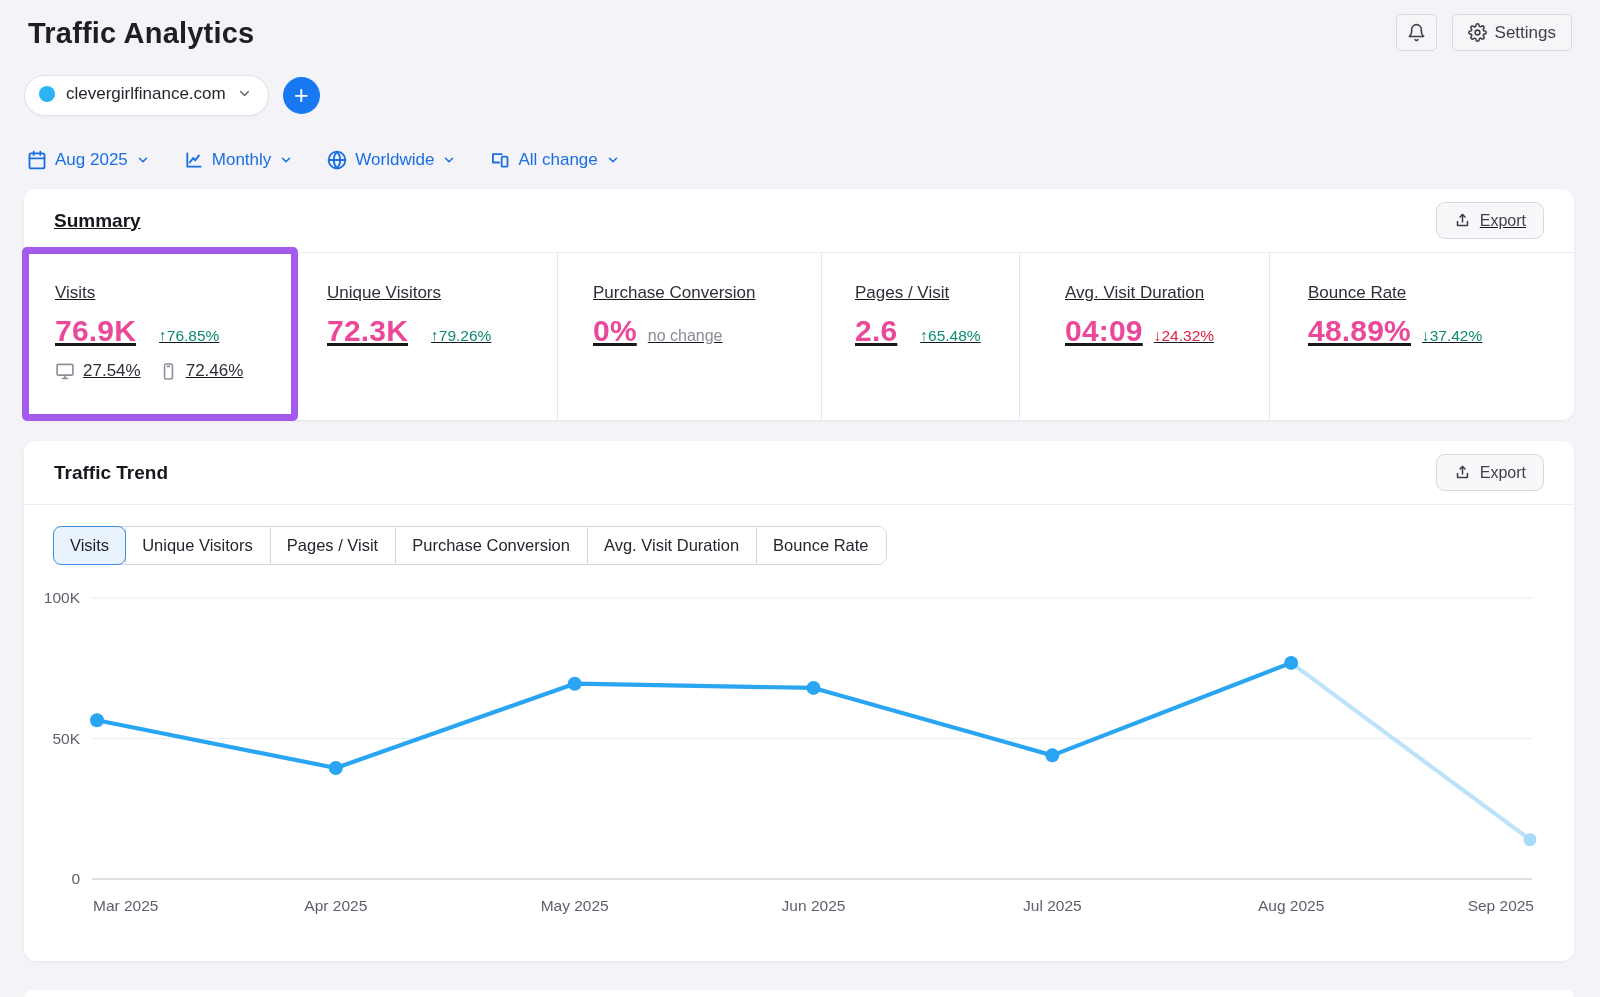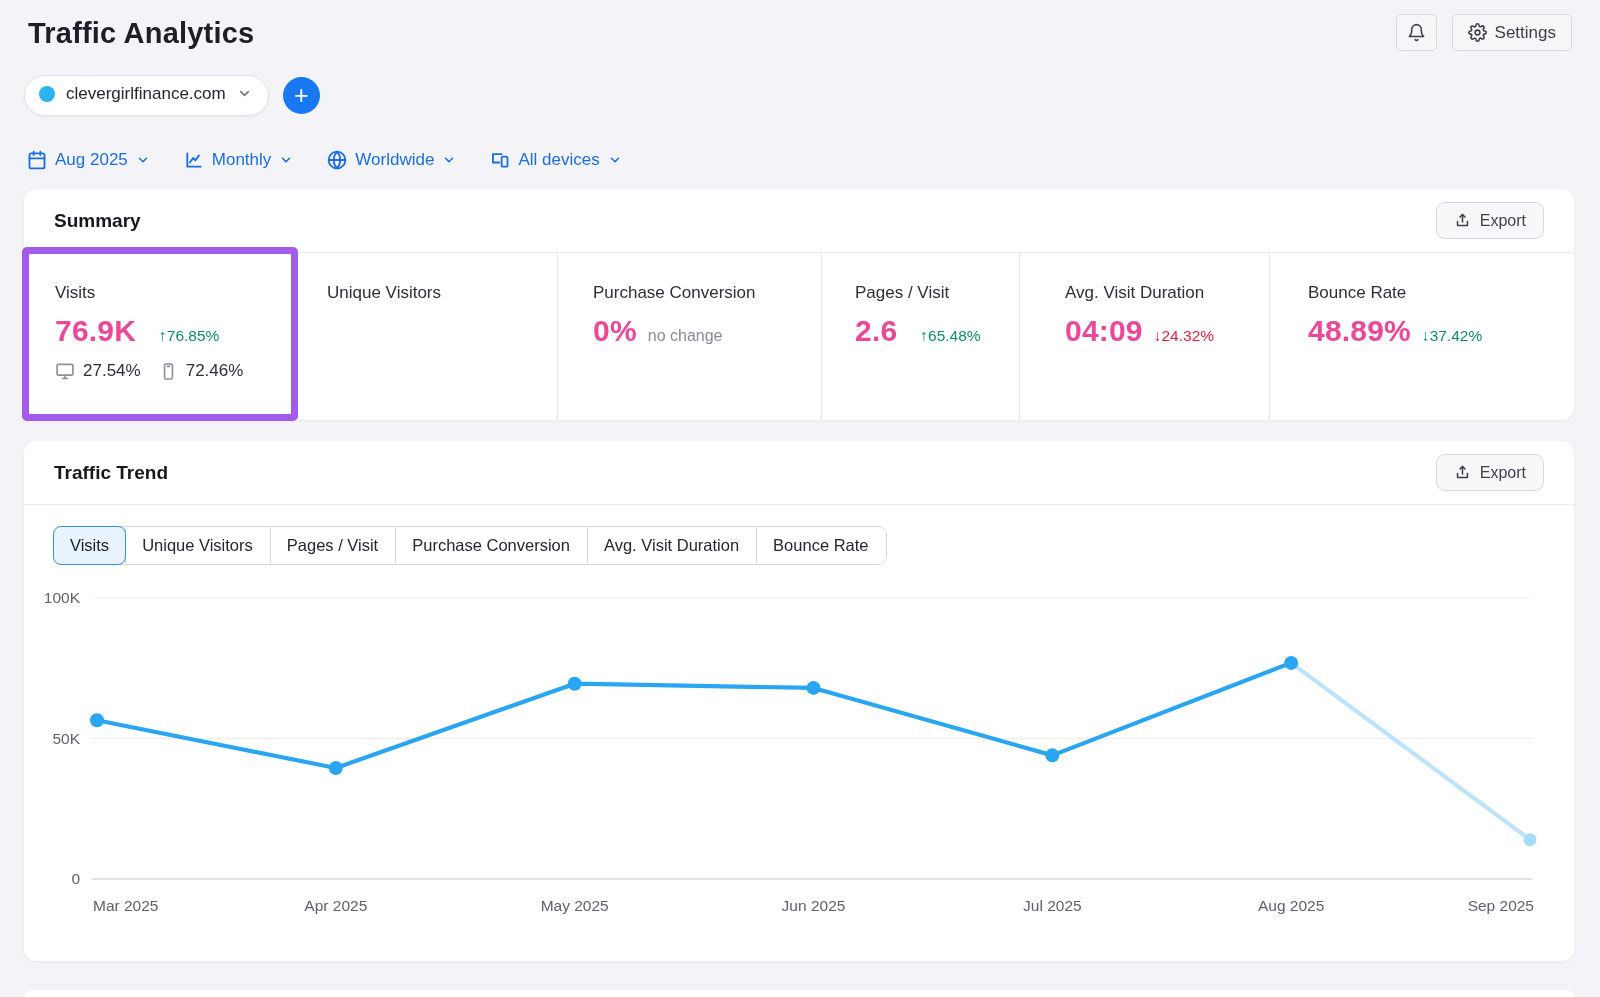--- a/index.html
+++ b/index.html
@@ -59,21 +59,21 @@
     padding:13px 30px 13px 30px; border-bottom:1px solid #ECECF1;
   }
   .card-title { font-size:19px; font-weight:bold; color:#17171E; }
   .export-btn {
     display:flex; align-items:center; gap:9px; height:37px; padding:0 17px;
     background:#F8F8FB; border:1px solid #D8D8E0; border-radius:9px;
     font-size:16px; color:#3F3F4A; cursor:pointer;margin-left:28px;
   }
   .export-btn svg { stroke:#3F3F4A; }
 
-  .summary-card { margin-top:19px; }
+  .summary-card { margin-top:19px;text-decoration:underline; }
 
   
   .metrics-row { display:flex; height:167px; }
   .metric-col { padding:30px 0 0 30px; }
   .metric-col.c-visits   { width:276px; position:relative; padding-left:31px; }
   .metric-col.c-unique   { width:257px; padding-left:27px; }
   .metric-col.c-purchase { width:264px; border-left:1px solid #E6E6EC; padding-left:35px; }
   .metric-col.c-pages    { width:198px; border-left:1px solid #E6E6EC; padding-left:33px; }
   .metric-col.c-duration { width:250px; border-left:1px solid #E6E6EC; padding-left:45px; }
   .metric-col.c-bounce   { flex:1;      border-left:1px solid #E6E6EC; padding-left:38px; }
@@ -204,21 +204,21 @@
         </svg>
     </span>
   </div>
   <div class="filter">
     <span>
       <svg class="f-icon" width="20" height="20" viewBox="0 0 24 24" fill="none" stroke-width="2.2" stroke-linecap="round" stroke-linejoin="round">
         <path d="M14 5H3.5v10H11"></path>
           <rect x="14" y="8" width="7" height="12" rx="1.5"></rect>
       </svg>
     </span>
-    <span>All devices</span>
+    <span>All change</span>
     <span>
       <svg class="chev" width="14" height="14" viewBox="0 0 24 24" fill="none" stroke-width="2.6" stroke-linecap="round" stroke-linejoin="round">
           <polyline points="6 9 12 15 18 9"></polyline>
         </svg>
     </span>
   </div>
 </div>
 
 <div class="card summary-card">
   <div class="card-header">
@@ -261,20 +261,24 @@
                 <line x1="10.5" y1="5.5" x2="13.5" y2="5.5"></line>
             </svg>
           </span>
           <span>72.46%</span>
         </span>
       </div>
     </div>
 
     <div class="metric-col c-unique">
       <div class="metric-label">Unique Visitors</div>
+      <div class="metric-value-row">
+        <span class="metric-value">72.3K</span>
+        <span class="metric-delta delta-up">↑79.26%</span>
+      </div>
     </div>
 
     <div class="metric-col c-purchase">
       <div class="metric-label">Purchase Conversion</div>
       <div class="metric-value-row">
         <span class="metric-value">0%</span>
         <span class="metric-delta delta-none">no change</span>
       </div>
     </div>
 

